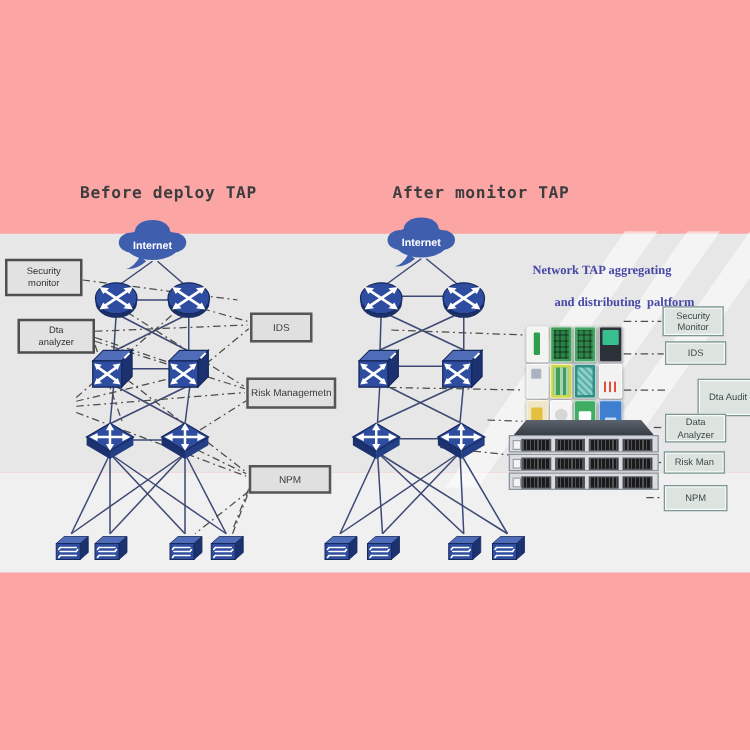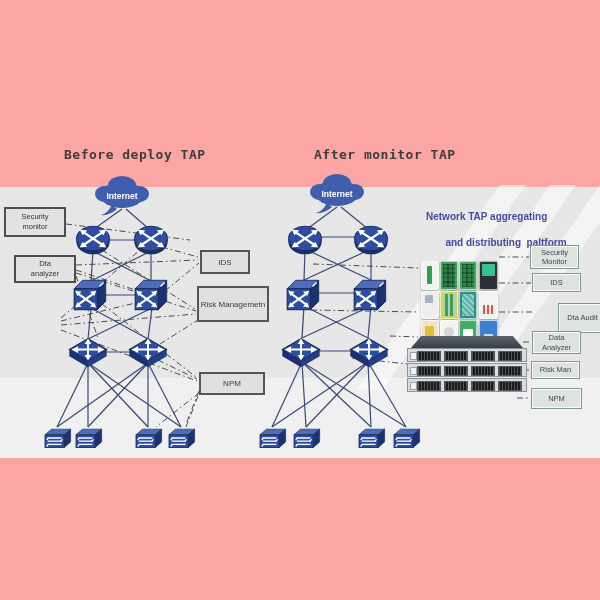--- a/index.html
+++ b/index.html
@@ -64,21 +64,21 @@
 
   <div class="band-main"></div>
   <div class="band-low"></div>
   <div class="stripe" style="left:500px"></div>
   <div class="stripe" style="left:550px"></div>
   <div class="stripe" style="left:600px"></div>
 
   <div class="title" style="left:64px;top:147px">Before deploy TAP</div>
   <div class="title" style="left:314px;top:147px">After monitor TAP</div>
 
-  <div class="caption" style="color: rgb(71, 72, 166);"><span>Network TAP aggregating</span><br>
+  <div class="caption" style="color: rgb(71, 72, 166); font-family: Liberation Serif, serif;"><span>Network TAP aggregating</span><br>
        <span>and distributing  paltform</span></div>
 
   <svg width="600" height="600" viewBox="0 0 600 600">
     <defs>
       <symbol id="sym-cloud" viewBox="0 0 60 46">
         <g fill="#3f5fae">
           <ellipse cx="30" cy="22" rx="22" ry="13"></ellipse>
           <ellipse cx="13" cy="21" rx="10" ry="8"></ellipse>
           <ellipse cx="47" cy="21" rx="10" ry="8"></ellipse>
           <ellipse cx="30" cy="12" rx="14" ry="9"></ellipse>
@@ -257,21 +257,21 @@
       <use href="#sym-access" x="390" y="422" width="32" height="32"></use>
     </g>
   </svg>
 
   <div class="box gbox" style="left:4px;top:207px;width:62px;height:30px">Security
 monitor</div>
   <div class="box gbox" style="left:14px;top:255px;width:62px;height:28px">Dta
 analyzer</div>
 
   <div class="box mbox" style="left:200px;top:250px;width:50px;height:24px">IDS</div>
-  <div class="box mbox" style="left:197px;top:286px;width:72px;height:36px">Risk Managemetn</div>
+  <div class="box mbox" style="left:197px;top:302px;width:72px;height:25px">Risk Managemetn</div>
   <div class="box mbox" style="left:199px;top:372px;width:66px;height:23px">NPM</div>
 
   <div class="box tbox" style="left:530px;top:245px;width:49px;height:24px">Security
 Monitor</div>
   <div class="box tbox" style="left:532px;top:273px;width:49px;height:19px">IDS</div>
   <div class="box tbox" style="left:558px;top:303px;width:49px;height:30px">Dta Audit</div>
   <div class="box tbox" style="left:532px;top:331px;width:49px;height:23px">Data
 Analyzer</div>
   <div class="box tbox" style="left:531px;top:361px;width:49px;height:18px">Risk Man</div>
   <div class="box tbox" style="left:531px;top:388px;width:51px;height:21px">NPM</div>

